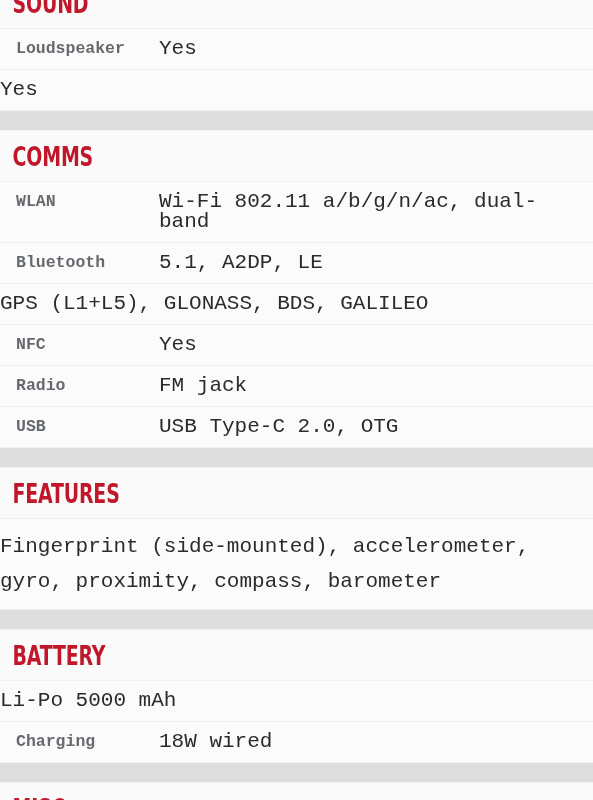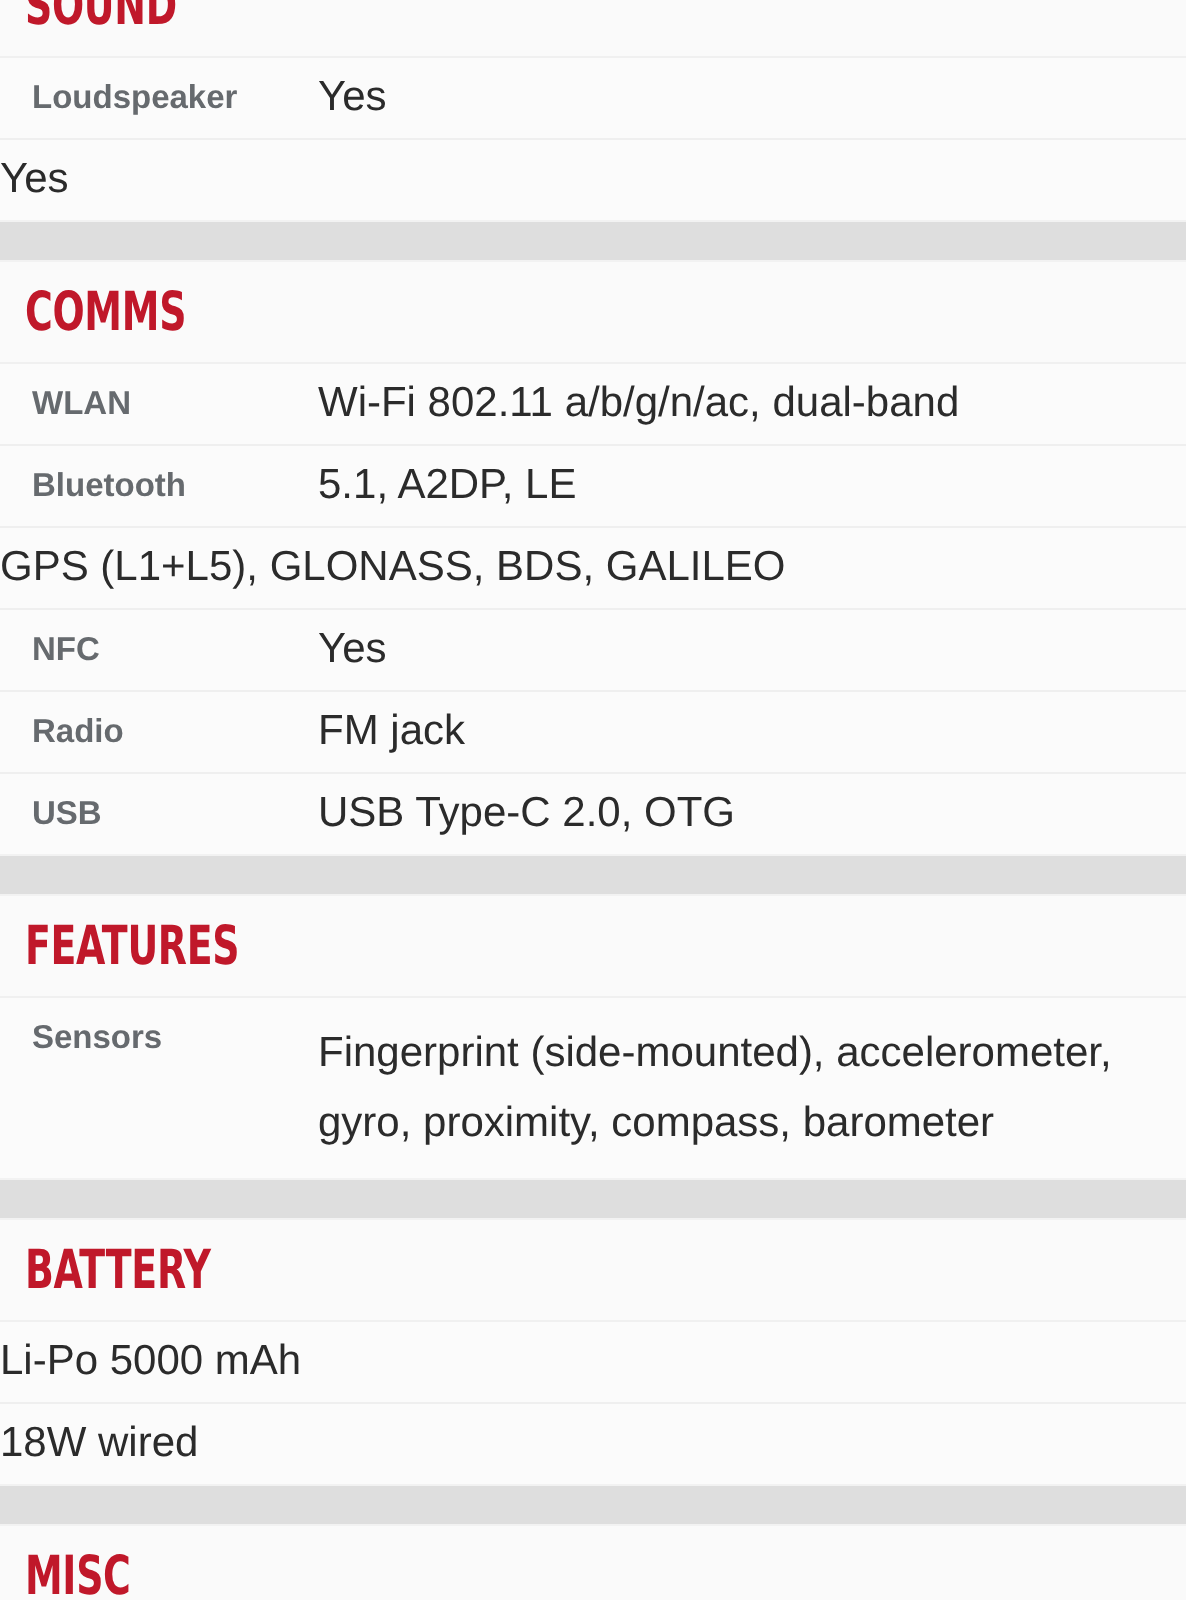--- a/index.html
+++ b/index.html
@@ -44,20 +44,21 @@
     color: #c0182a;
     padding: 12px 0 11px 16px;
     background: #fafafa;
     transform: scaleX(0.78);
     transform-origin: left center;
     white-space: nowrap;
   }
 
   .spec-rows {
     background: #be185d;
+    font-family: Liberation Mono, monospace;
   }
 
   .spec-row {
     display: flex;
     align-items: flex-start;
     border-top: 1px solid #efefef;
     background: #fbfbfb;
     min-height: 40px;
   }
   .spec-row:first-child {
@@ -131,33 +132,33 @@
           <div class="spec-label">USB</div>
           <div class="spec-value single">USB Type-C 2.0, OTG</div>
         </div>
       </div>
     </div>
     <div class="spec-section">
       <div class="section-gap"></div>
       <div class="section-heading">FEATURES</div>
       <div class="spec-rows">
         <div class="spec-row">
-          <div class="spec-label">Sensors</div>
           <div class="spec-value">Fingerprint (side-mounted), accelerometer, gyro, proximity, compass, barometer</div>
         </div>
       </div>
     </div>
     <div class="spec-section">
       <div class="section-gap"></div>
       <div class="section-heading">BATTERY</div>
       <div class="spec-rows">
         <div class="spec-row">
           <div class="spec-value single">Li-Po 5000 mAh</div>
         </div>
         <div class="spec-row">
+          <div class="spec-label">Charging</div>
           <div class="spec-value single">18W wired</div>
         </div>
       </div>
     </div>
     <div class="spec-section">
       <div class="section-gap"></div>
       <div class="section-heading">MISC</div>
     </div>
   </div>
 

